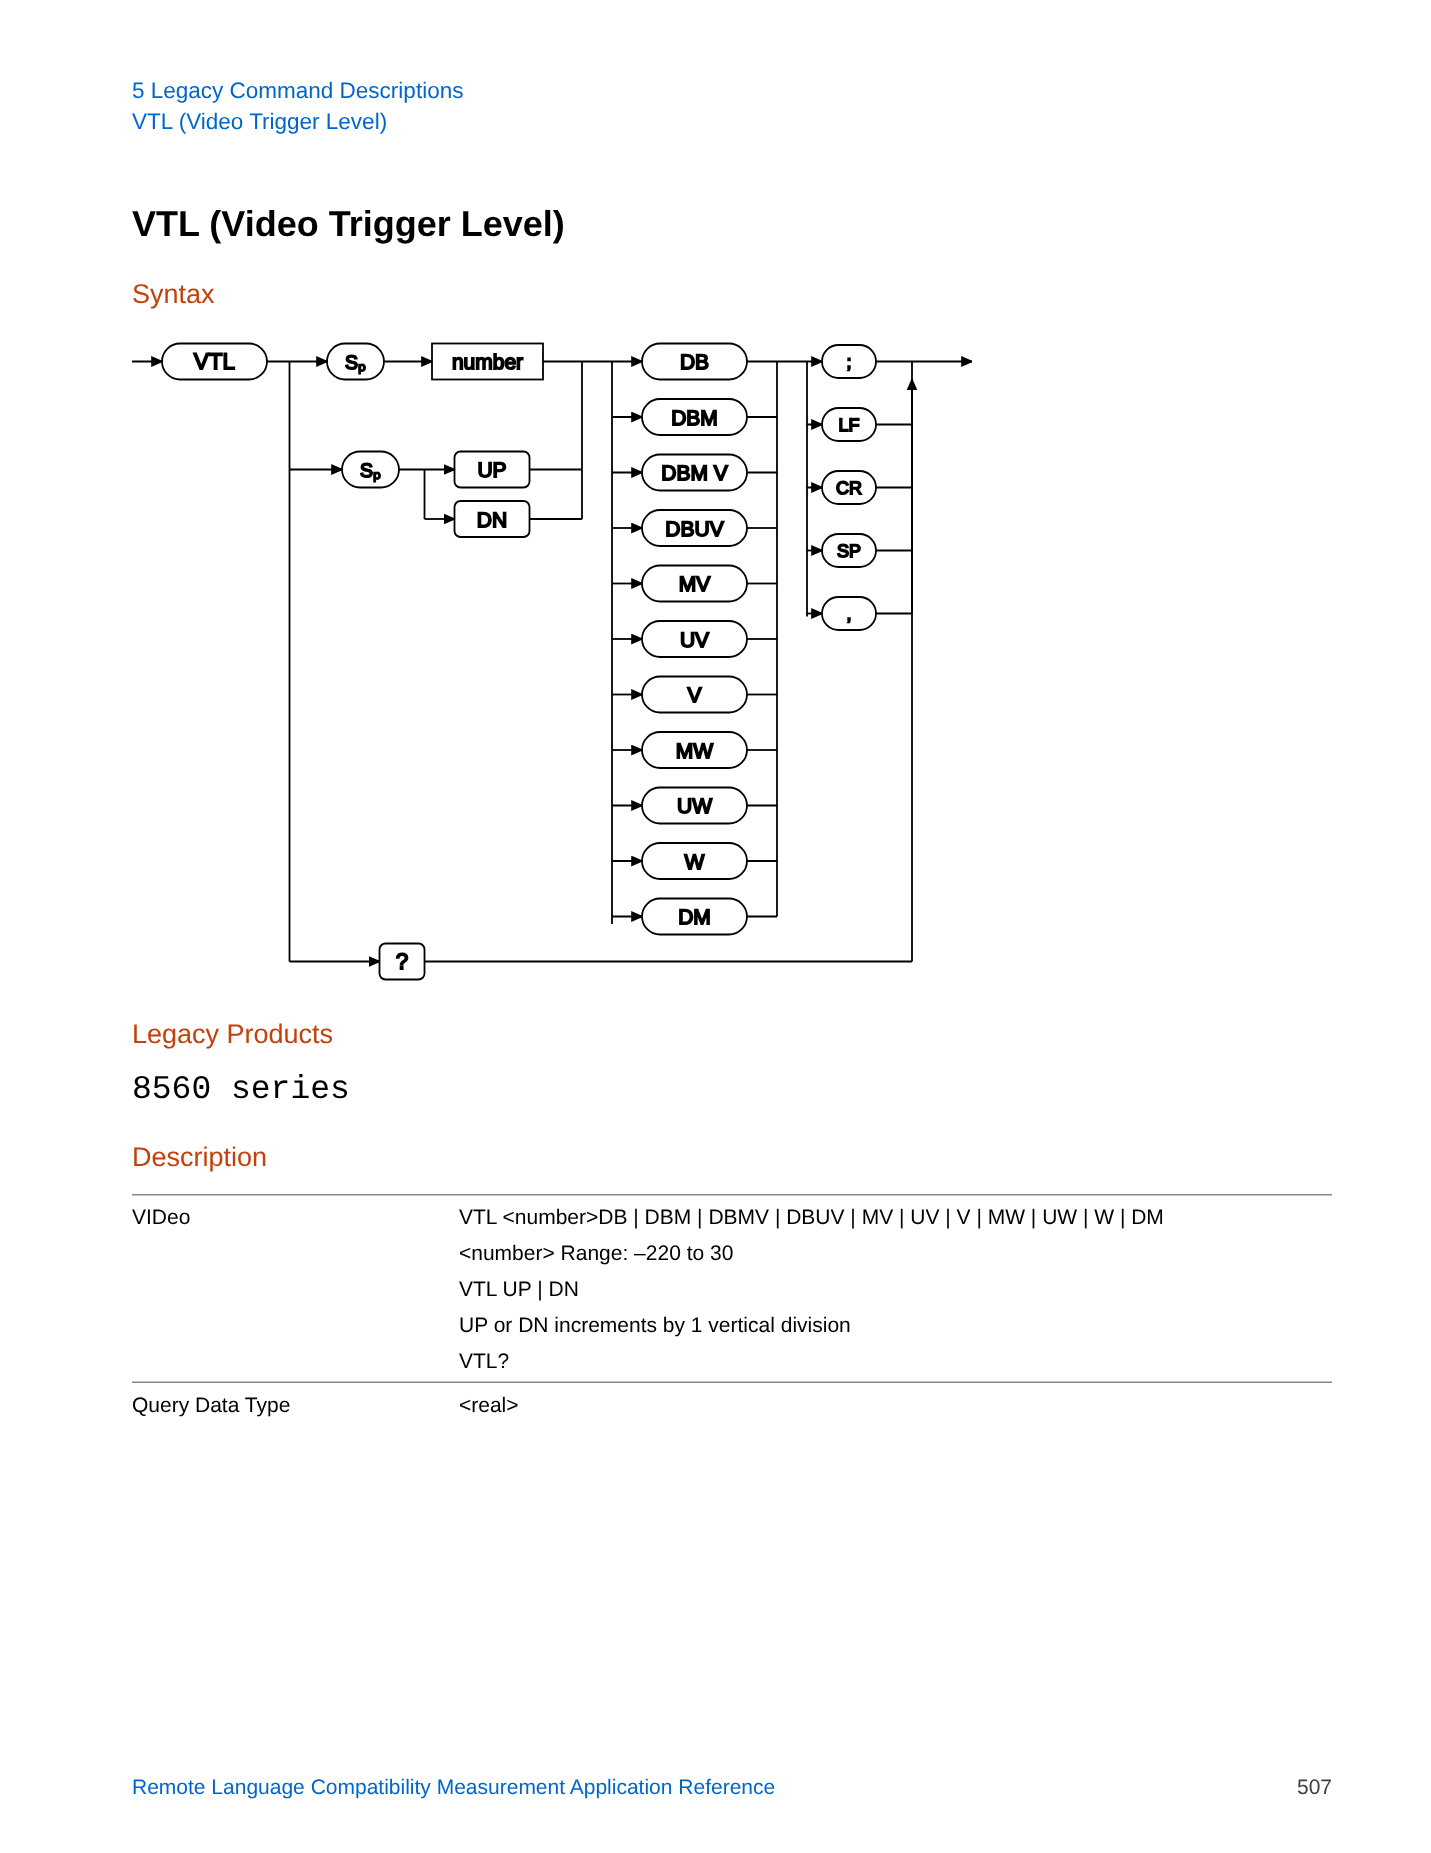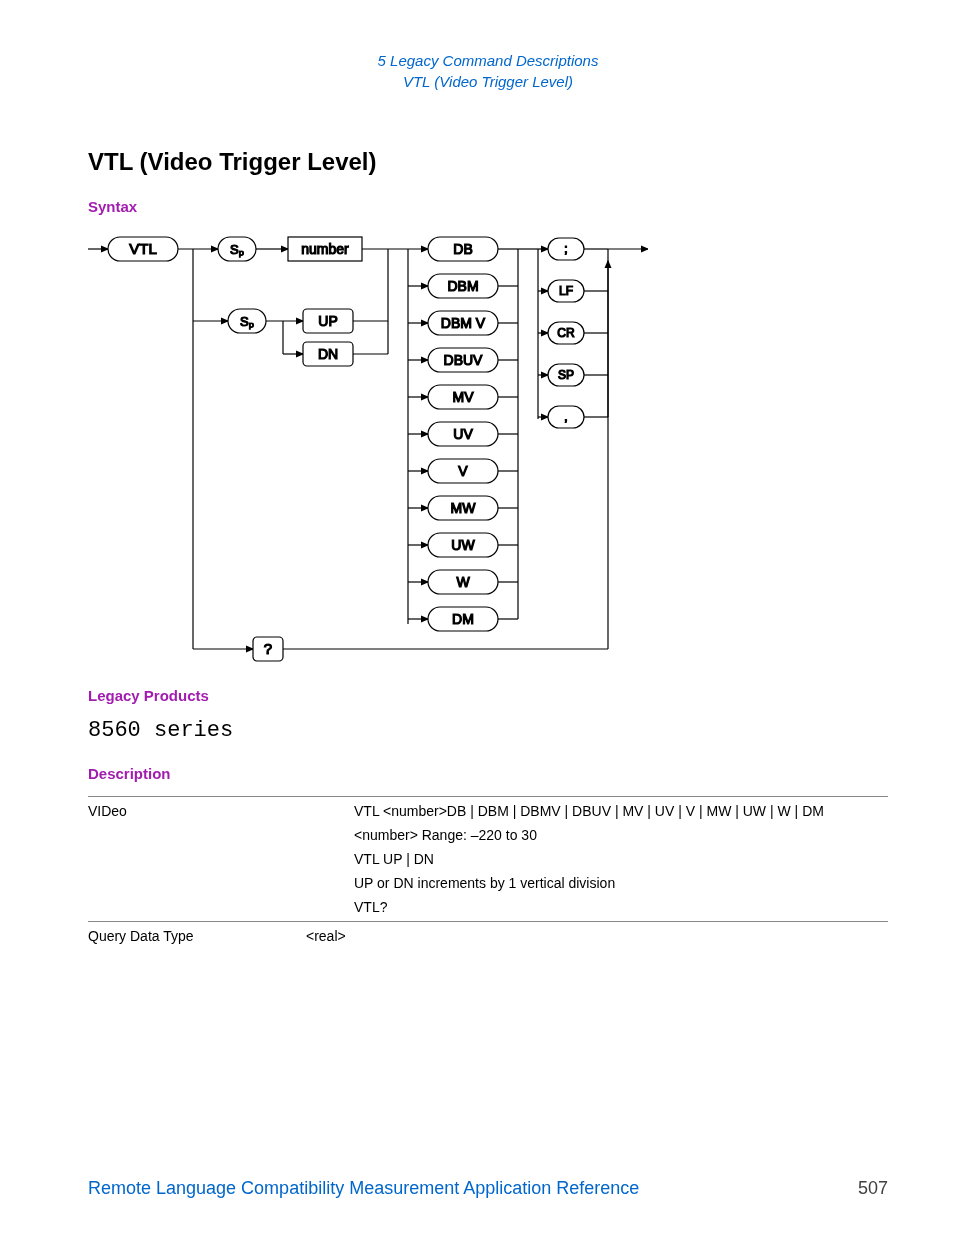--- a/index.html
+++ b/index.html
@@ -13,40 +13,39 @@
     position: relative;
     color: #000;
   }
   .page {
     padding: 50px 66px 0 88px;
     box-sizing: border-box;
     height: 100%;
     position: relative;
   }
   .header-right {
-    text-align: center;
+    text-align: left;
     color: #0066cc;
     font-size: 15px;
     line-height: 1.4;
-    margin-bottom: 56px;
-    font-style: italic;
+    margin-bottom: 44px;
   }
   .header-line1 { }
   .header-line2 { }
   h1.title {
     font-size: 24px;
     font-weight: bold;
     margin: 0 0 22px 0;
     color: #000;
   }
   h2.subhead {
-    font-size: 15px;
-    font-weight: bold;
+    font-size: 18px;
+    font-weight: normal;
     margin: 0 0 14px 0;
-    color: #a21caf;
+    color: #c2410c;
   }
   .diagram-wrap {
     width: 560px;
     height: 440px;
     margin: 0 0 18px 0;
     position: relative;
     text-align: right;
   }
   .diagram-wrap svg {
     width: 100%;
@@ -73,33 +72,32 @@
   }
   .spec-table td.label-cell {
     width: 218px;
     font-family: Arial, Helvetica, sans-serif;
   }
   .spec-table td.value-cell {
     font-family: Arial, Helvetica, sans-serif;
   }
   .spec-table .multi-line div {
     margin-bottom: 8px;
-    margin-left: 48px;
   }
   .spec-table .multi-line div:last-child { margin-bottom: 0; }
   .link {
     color: #0066cc;
     cursor: pointer;
   }
   .footer {
     position: absolute;
     left: 88px;
     right: 66px;
     bottom: 36px;
-    font-size: 18px;
+    font-size: 14px;
     color: #0066cc;
     display: flex;
     justify-content: space-between;
   }
   .footer .pnum { color: #404040; }
 </style>
 </head>
 <body>
 
 <div class="page">

